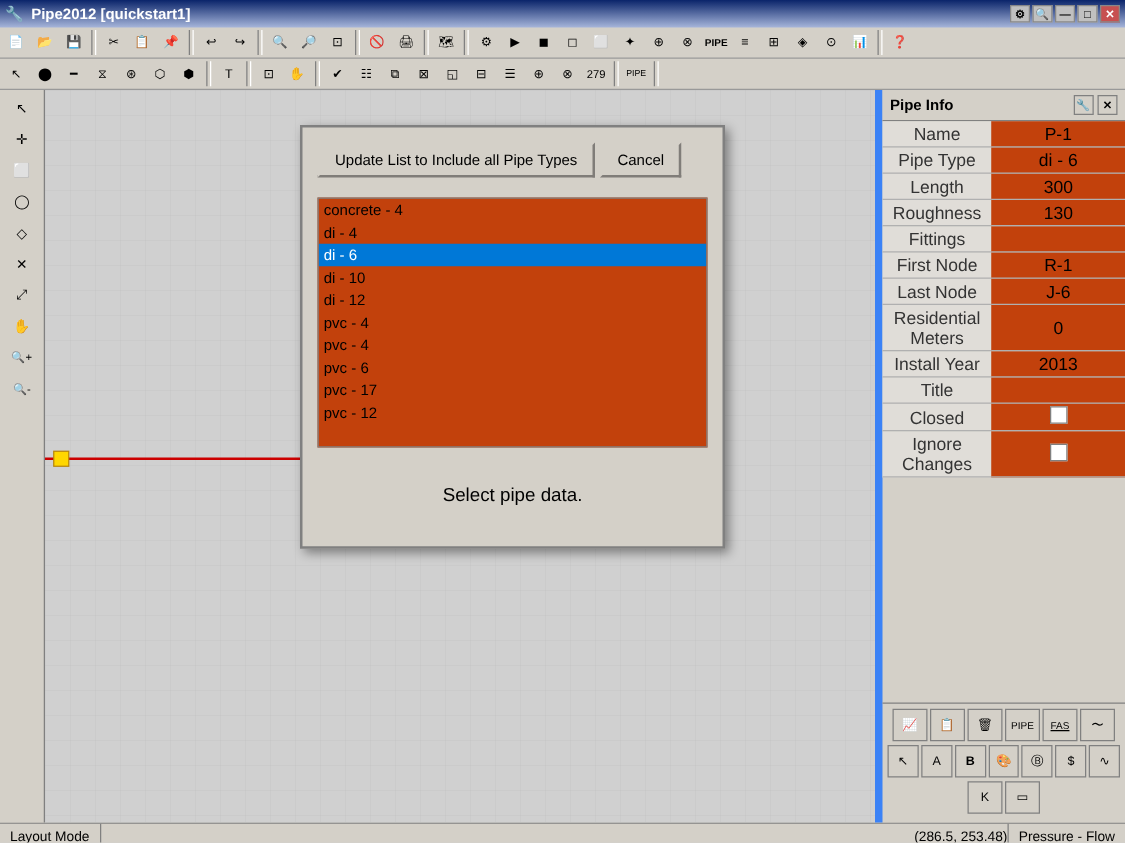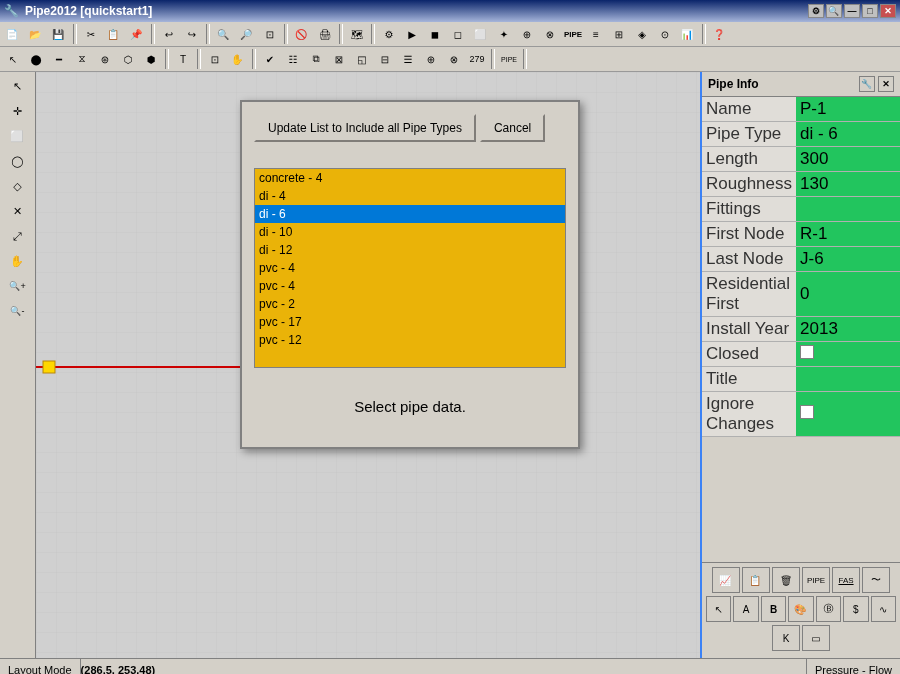--- a/index.html
+++ b/index.html
@@ -101,21 +101,21 @@
       flex: 1;
       background: #c8c8c8;
       position: relative;
       overflow: hidden;
     }
 
     
     #right-panel {
       width: 200px;
       background: #d4d0c8;
-      border-left: 2px solid #3b82f6;
+      border-left: 6px solid #3b82f6;
       display: flex;
       flex-direction: column;
     }
     #pipe-info-header {
       background: #d4d0c8;
       padding: 4px 6px;
       font-weight: bold;
       font-size: 12px;
       border-bottom: 1px solid #808080;
       display: flex;
@@ -133,34 +133,35 @@
       border: 1px solid #808080;
       display: flex;
       align-items: center;
       justify-content: center;
       font-size: 9px;
       cursor: pointer;
     }
     #pipe-info-table {
       width: 100%;
       border-collapse: collapse;
-      font-size: 17px;
+      font-size: 14px;
+      text-align: center;
     }
     #pipe-info-table td {
       padding: 2px 4px;
       border-bottom: 1px solid #b0b0b0;
     }
     #pipe-info-table td:first-child {
       background: #e0ddd8;
       color: #333;
       width: 45%;
       font-weight: 500;
     }
     #pipe-info-table td:last-child {
-      background: #22c55e;
+      background: #c2410c;
       color: #000;
       margin-left: 33px;
     }
     .checkbox-cell {
       width: 14px;
       height: 14px;
       border: 1px solid #808080;
       background: white;
       display: inline-block;
     }
@@ -209,32 +210,32 @@
       box-shadow: 3px 3px 8px rgba(0,0,0,0.4);
       width: 340px;
       padding: 12px;
       position: absolute;
       top: 100px;
       left: 240px;
     }
     #dialog-buttons {
       display: flex;
       gap: 4px;
-      margin-bottom: 26px;
+      margin-bottom: 16px;
     }
     .dialog-btn {
       padding: 5px 12px;
       background: #d4d0c8;
       border: 2px outset #d4d0c8;
       cursor: pointer;
       font-size: 12px;
     }
     #pipe-list {
       width: 100%;
-      background: #eab308;
+      background: #c2410c;
       border: 1px solid #808080;
       height: 200px;
       overflow-y: auto;
       font-size: 12px;
     }
     .list-item {
       padding: 2px 4px;
       cursor: pointer;
     }
     .list-item.selected {
@@ -268,22 +269,21 @@
     .status-segment-right {
       margin-left: auto;
       padding: 0 8px;
       border-left: 1px solid #808080;
       height: 100%;
       display: flex;
       align-items: center;
     }
     .status-coords {
       flex: 1;
-      text-align: left;
-      font-weight: bold;
+      text-align: right;
     }
 
     
     #canvas-grid {
       position: absolute;
       top: 0; left: 0;
       width: 100%;
       height: 100%;
       pointer-events: none;
     }
@@ -439,34 +439,34 @@
           </tr>
           <tr>
             <td>First Node</td>
             <td>R-1</td>
           </tr>
           <tr>
             <td>Last Node</td>
             <td>J-6</td>
           </tr>
           <tr>
-            <td>Residential First</td>
+            <td>Residential Meters</td>
             <td>0</td>
           </tr>
           <tr>
             <td>Install Year</td>
             <td>2013</td>
           </tr>
           <tr>
+            <td>Title</td>
+            <td></td>
+          </tr>
+          <tr>
             <td>Closed</td>
             <td><span class="checkbox-cell"></span></td>
-          </tr>
-          <tr>
-            <td>Title</td>
-            <td></td>
           </tr>
           <tr>
             <td>Ignore Changes</td>
             <td><span class="checkbox-cell"></span></td>
           </tr>
         </tbody>
     </table>
     <div id="right-panel-bottom">
       <div class="rp-toolbar-row">
         <div class="rp-btn">📈</div>
@@ -501,21 +501,21 @@
     </div>
     <div id="pipe-list">
 
     <div class="list-item">concrete - 4</div>
         <div class="list-item">di - 4</div>
         <div class="list-item selected">di - 6</div>
         <div class="list-item">di - 10</div>
         <div class="list-item">di - 12</div>
         <div class="list-item">pvc - 4</div>
         <div class="list-item">pvc - 4</div>
-        <div class="list-item">pvc - 2</div>
+        <div class="list-item">pvc - 6</div>
         <div class="list-item">pvc - 17</div>
         <div class="list-item">pvc - 12</div>
       </div>
     <div id="select-hint">Select pipe data.</div>
   </div>
 </div>
 
 <div id="status-bar">
   <div class="status-segment">Layout Mode</div>
   <div class="status-coords">(286.5, 253.48)</div>

